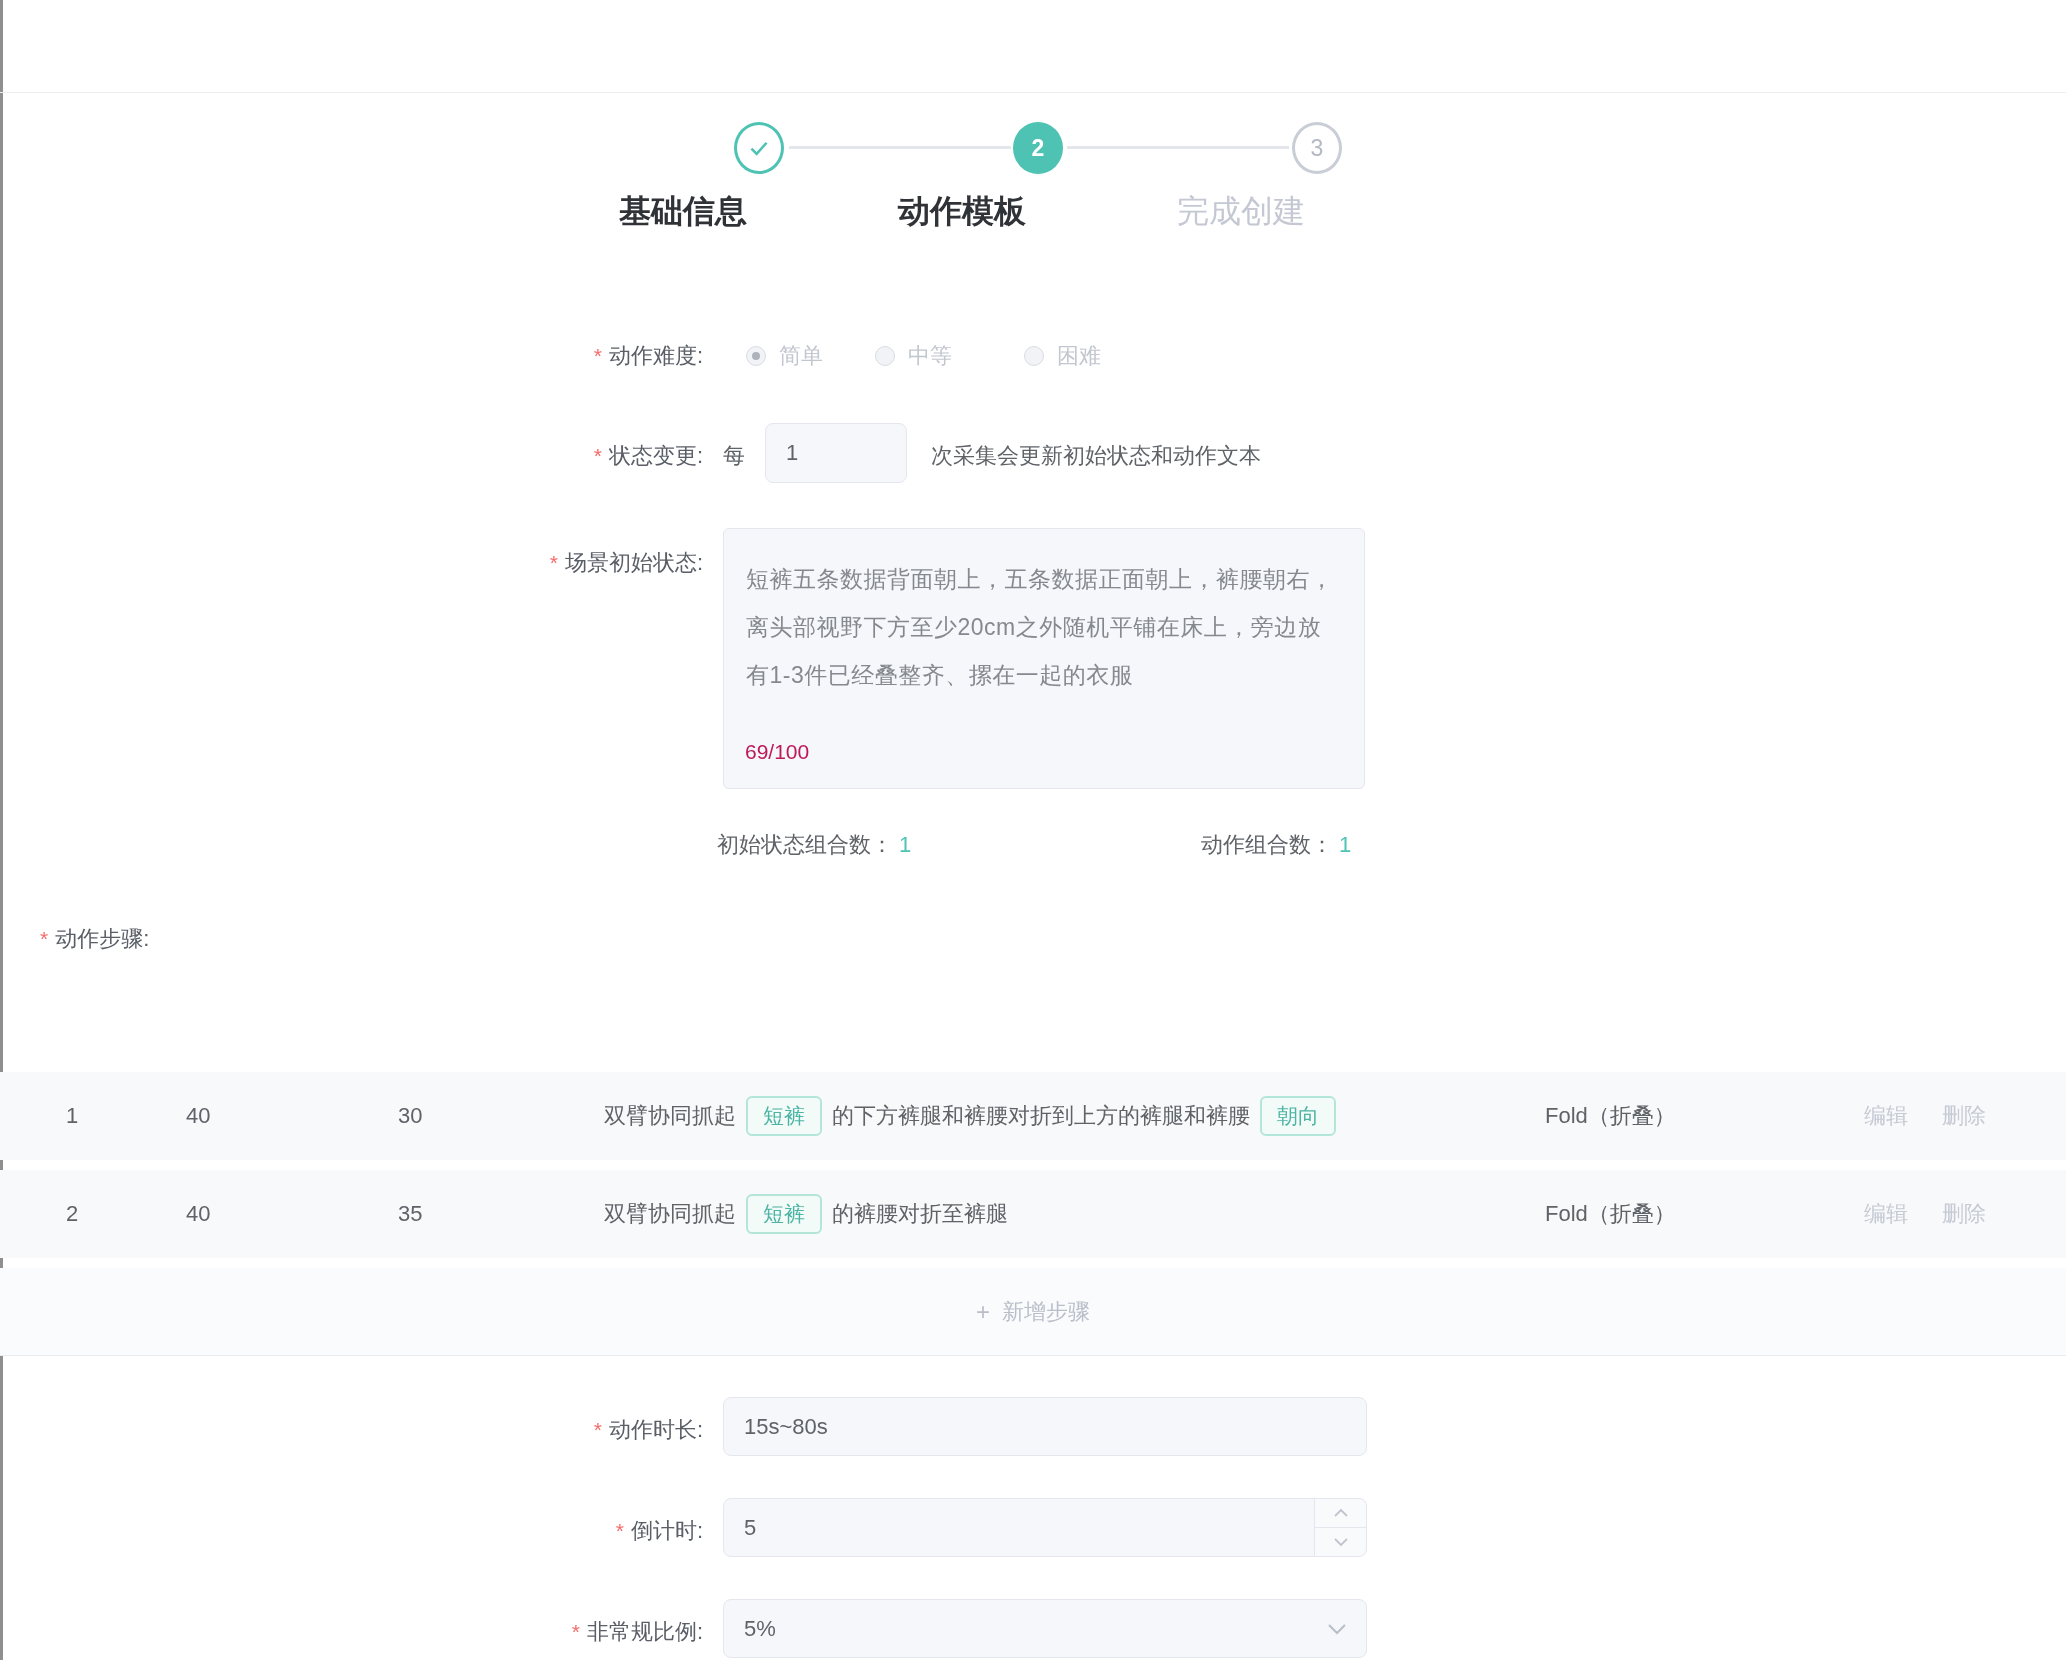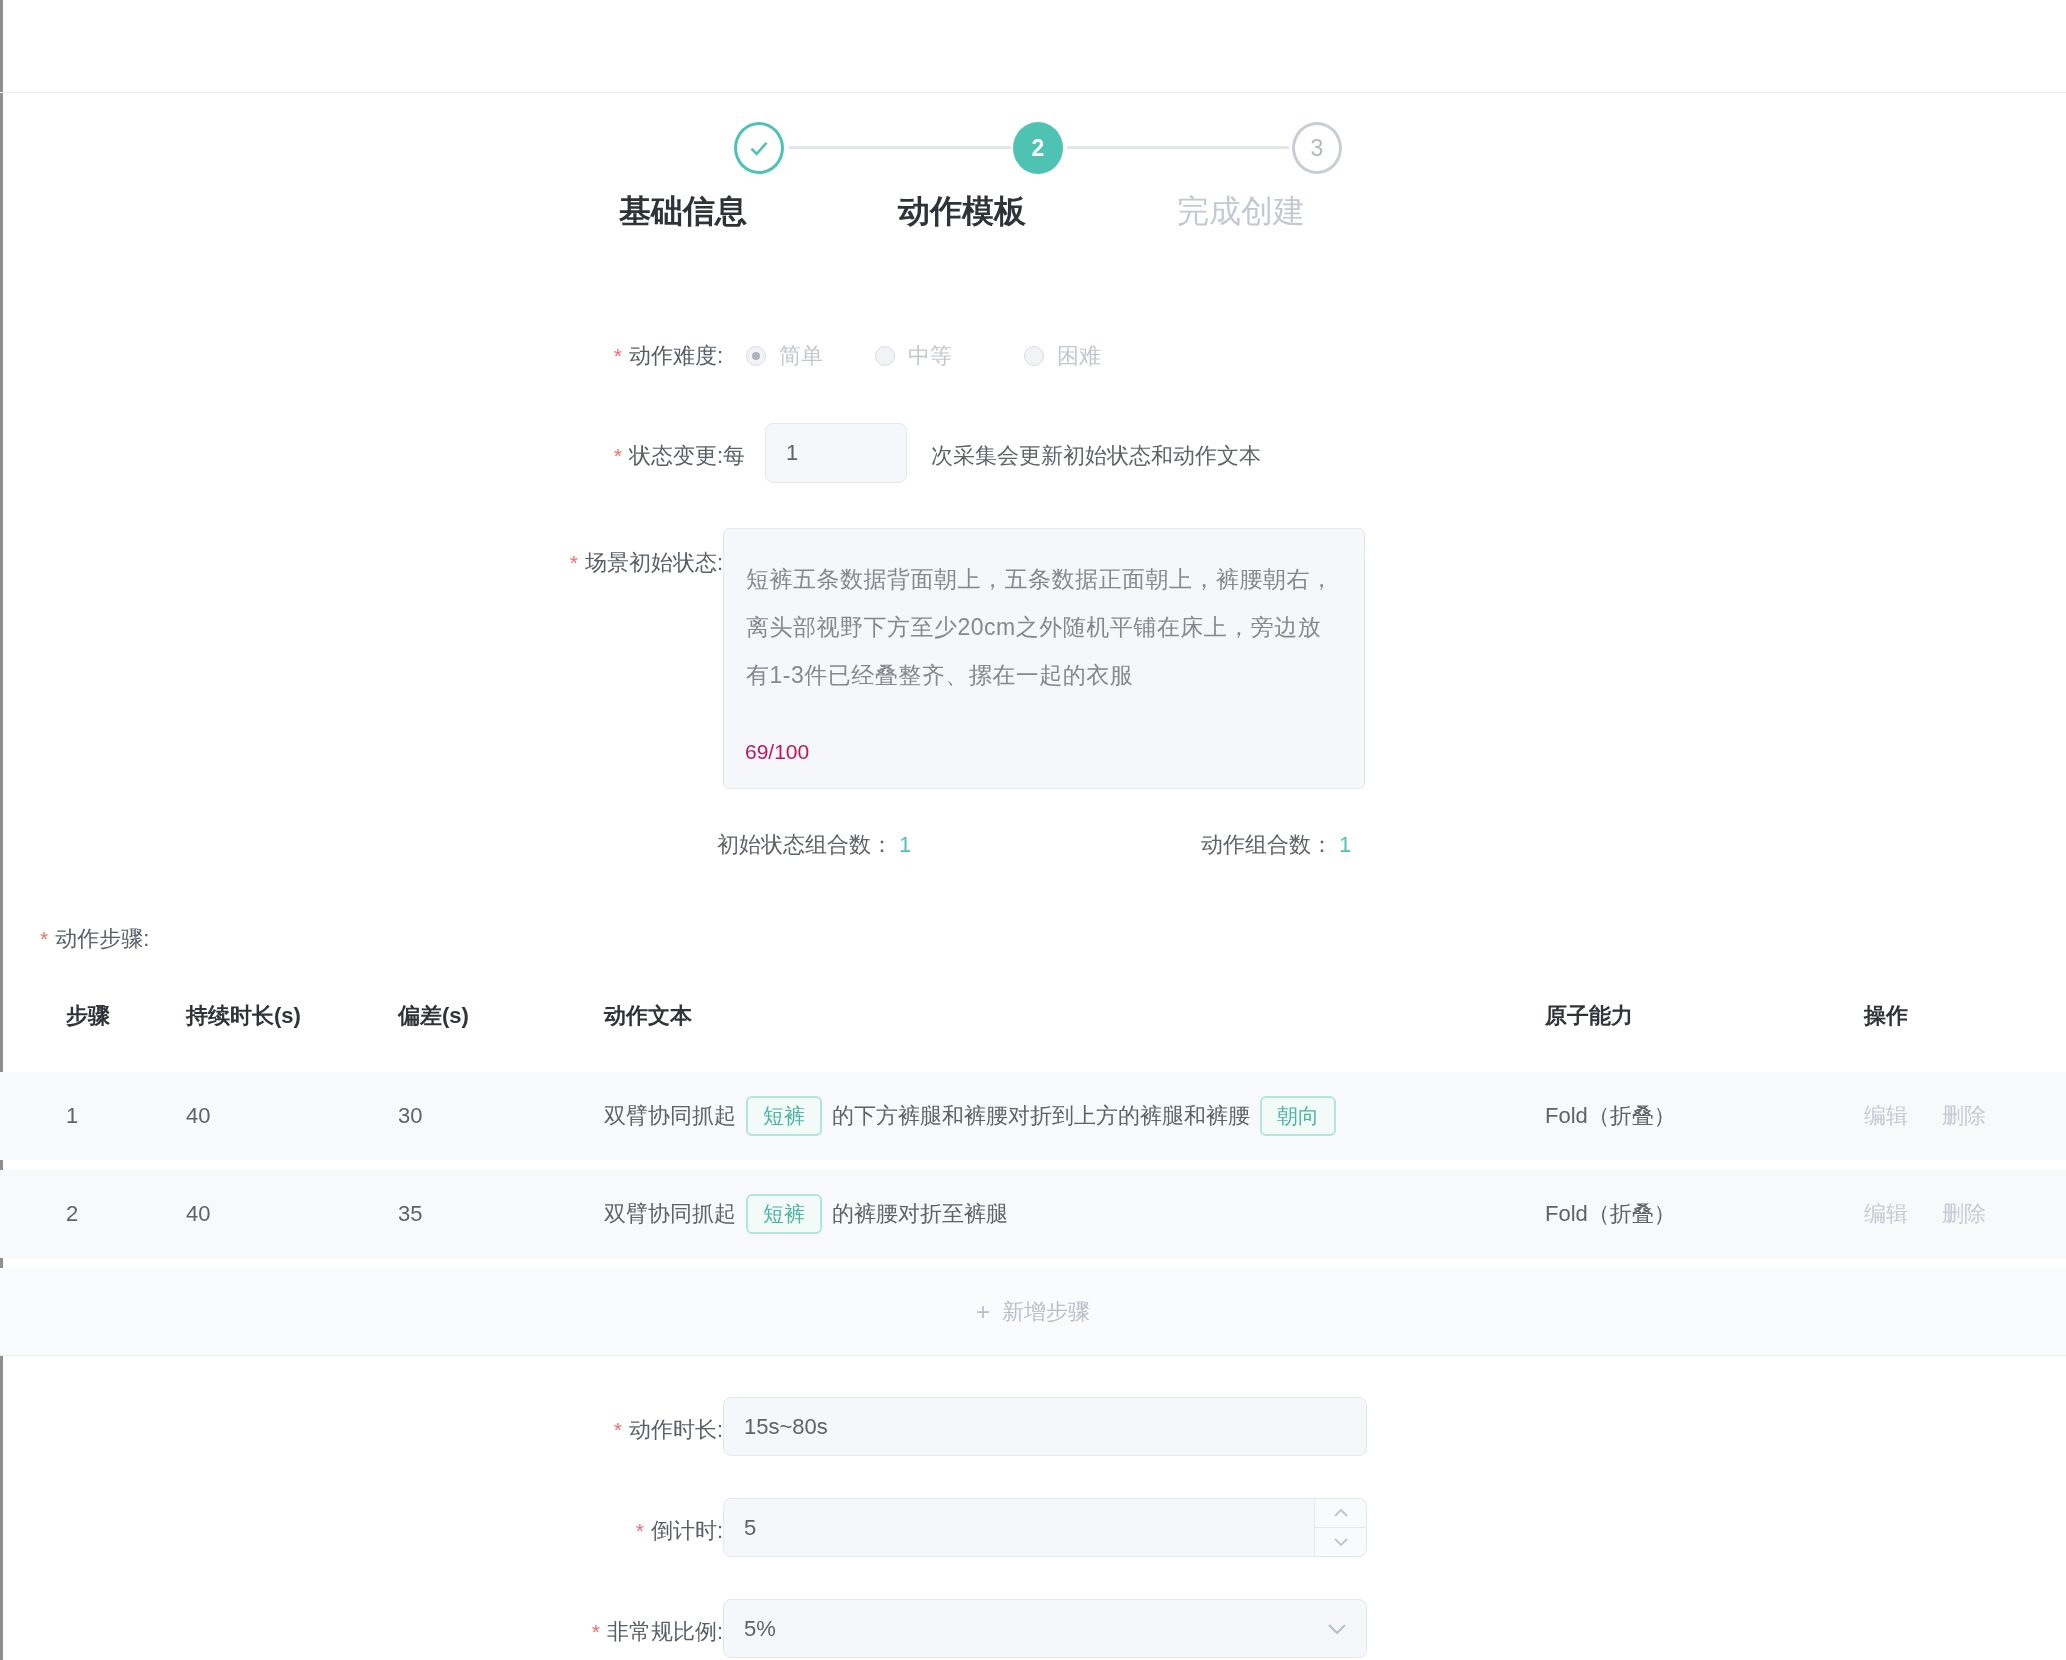--- a/index.html
+++ b/index.html
@@ -21,21 +21,21 @@
                  display:flex; align-items:center; justify-content:center; font-size:23px; background:#fff; }
   .step-circle.finished { border:3px solid #4ec3b4; color:#4ec3b4; }
   .step-circle.active   { background:#4ec3b4; color:#fff; font-weight:700; }
   .step-circle.pending  { border:3px solid #c9cdd6; color:#b4b8c2; }
   .step-label { position:absolute; top:190px; width:280px; font-size:32px; }
   .step-label.finished, .step-label.active { color:#2f3237; font-weight:600; }
   .step-label.pending { color:#c4c8d2; font-weight:400; }
 
   
   .req { color:#f56c6c; margin-right:7px; font-size:21px; }
-  .form-label { position:absolute; left:400px; width:323px; text-align:right; font-size:22px; color:#5a5e66; white-space:nowrap; }
+  .form-label { position:absolute; left:380px; width:323px; text-align:right; font-size:22px; color:#5a5e66; white-space:nowrap; }
 
   
   .radio-opt { position:absolute; display:flex; align-items:center; cursor:pointer; }
   .radio-circle { width:20px; height:20px; border-radius:50%; background:#f1f3f6; border:1px solid #d9dce3;
                   display:flex; align-items:center; justify-content:center; }
   .radio-opt.checked .radio-circle::after { content:""; width:8px; height:8px; border-radius:50%; background:#aeb2bc; }
   .radio-text { margin-left:13px; font-size:22px; color:#c2c6cf; }
 
   .dis-input { background:#f5f7fa; border:1px solid #e4e7ed; border-radius:8px; color:#5f6368;
                font-size:22px; font-family:inherit; padding:0 20px; outline:none; }
@@ -142,28 +142,20 @@
     <span>初始状态组合数：</span><span class="combo-val">1</span>
   </div>
   <div class="combo-item" style="left:1201px;">
     <span>动作组合数：</span><span class="combo-val">1</span>
   </div>
 
   <div class="section-label">
     <span class="req">*</span><span>动作步骤:</span>
   </div>
 
-  <div class="tbl-header">
-    <div>步骤</div>
-    <div>持续时长(s)</div>
-    <div>偏差(s)</div>
-    <div>动作文本</div>
-    <div>原子能力</div>
-    <div>操作</div>
-  </div>
 
   <div class="tbl-row row-1">
     <div>1</div>
     <div>40</div>
     <div>30</div>
     <div class="cell-text">
         <span class="txt">双臂协同抓起</span>
         <span class="tag">短裤</span>
         <span class="txt">的下方裤腿和裤腰对折到上方的裤腿和裤腰</span>
         <span class="tag">朝向</span>

